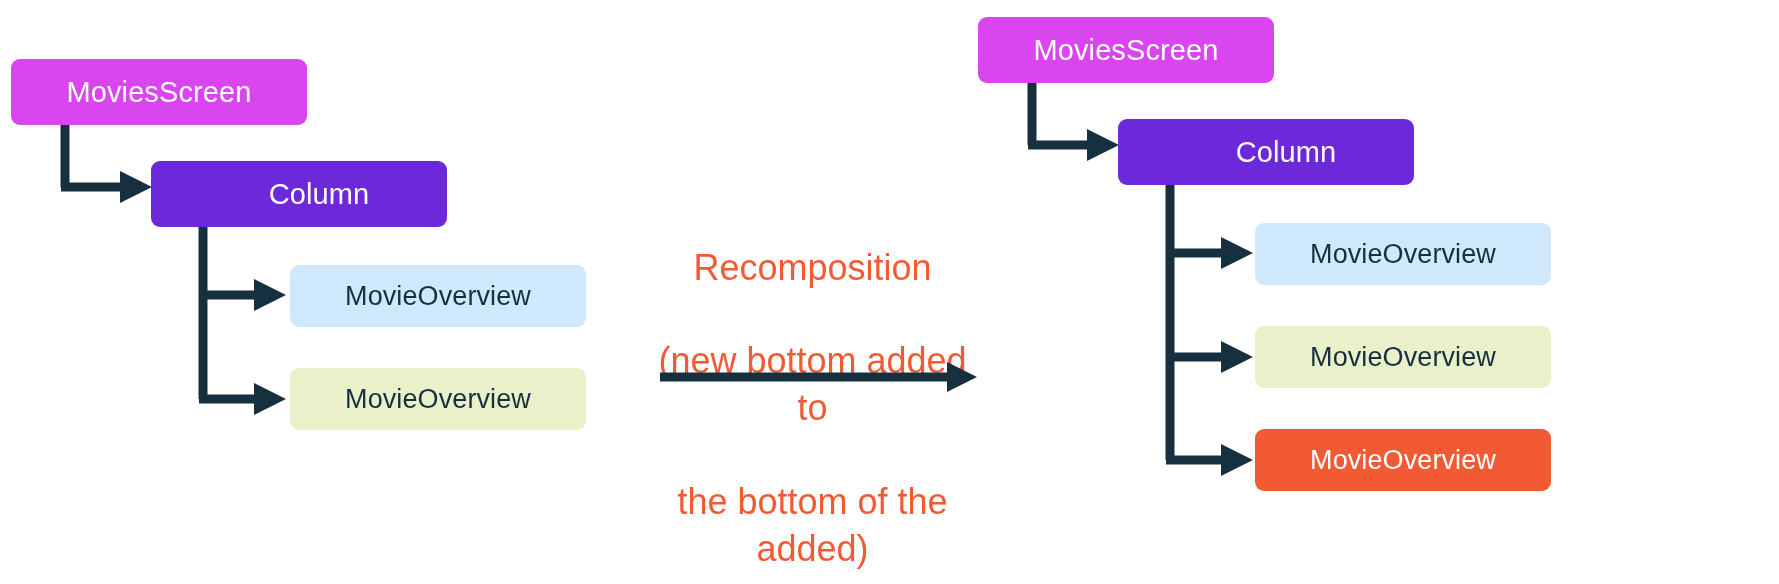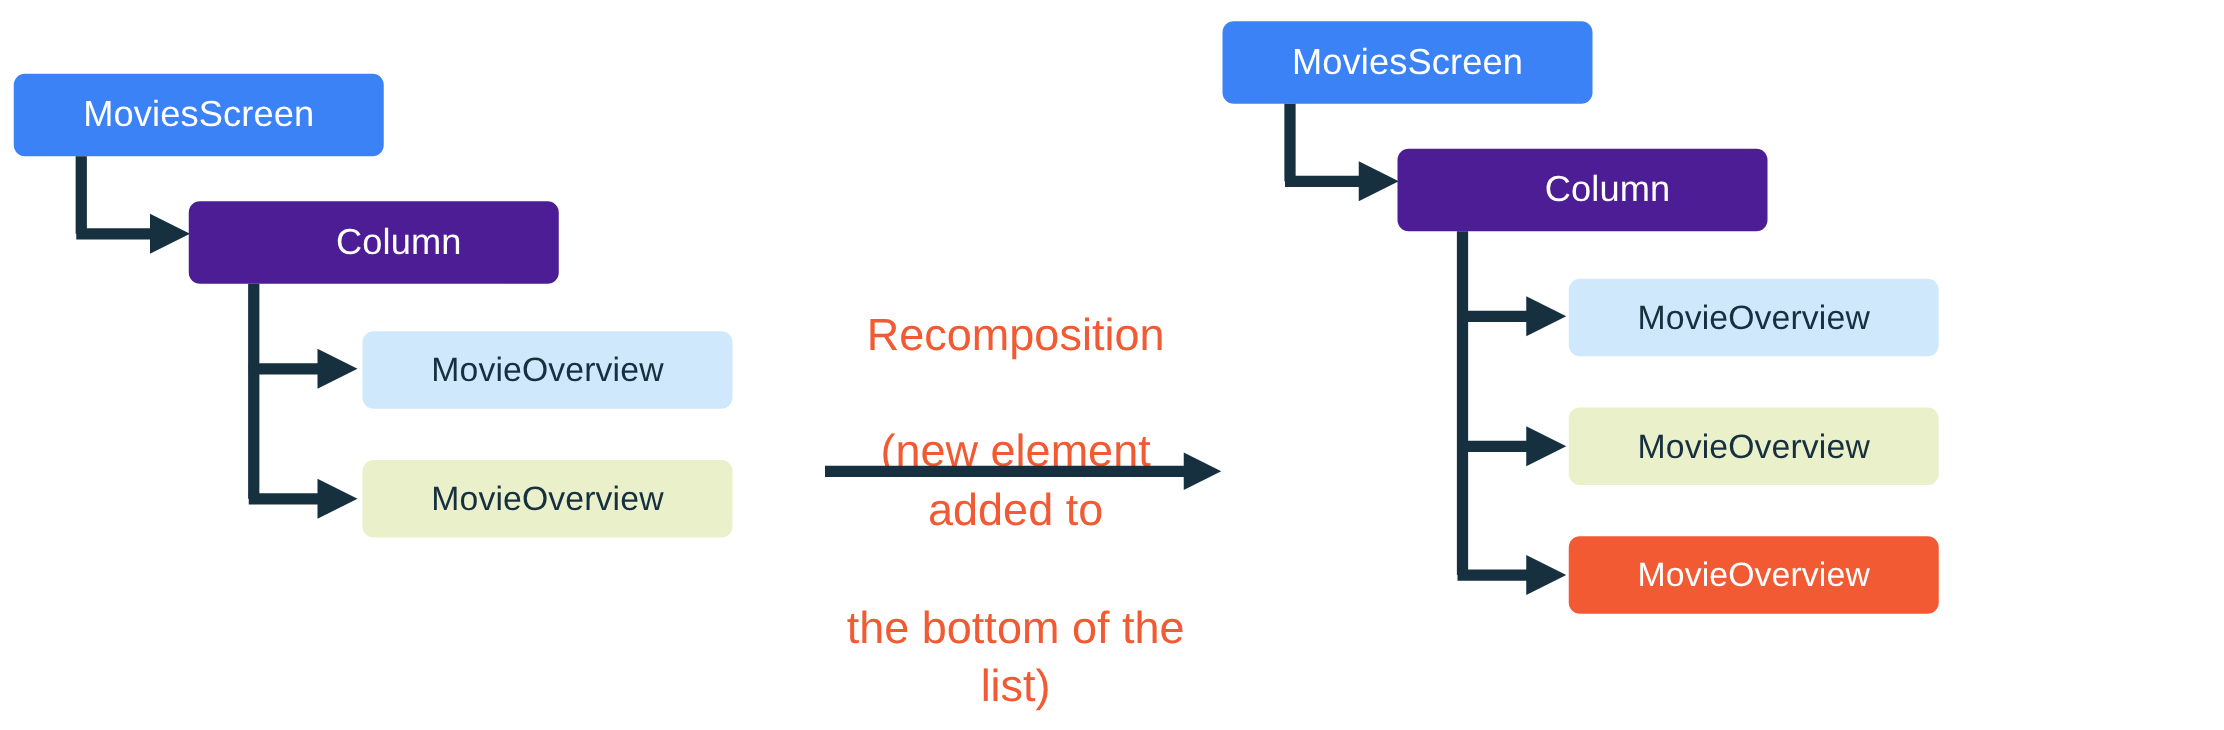--- a/index.html
+++ b/index.html
@@ -13,22 +13,22 @@
   #stage{position:absolute;left:0;top:0;width:1779px;height:584px;}
 
   .node{
     position:absolute;
     border-radius:9px;
     display:flex;align-items:center;justify-content:center;
     box-sizing:border-box;
     white-space:nowrap;
     letter-spacing:.1px;
   }
-  .node-green{background:#3b82f6;color:#ffffff;}
-  .node-blue{background:#4c1d95;color:#ffffff;padding-left:40px;}
+  .node-green{background:#d946ef;color:#ffffff;}
+  .node-blue{background:#6d28d9;color:#ffffff;padding-left:40px;}
   .node-lightblue{background:#cfe8fb;color:#16303f;}
   .node-lime{background:#eaf0c9;color:#16303f;}
   .node-orange{background:#f15a33;color:#ffffff;}
 
   .connector{position:absolute;}
   .connector svg{display:block;overflow:visible;}
 
   .caption{
     position:absolute;
     color:#f15a33;
@@ -64,22 +64,22 @@
       <path d="M58,156 L90,172 L58,188 Z" fill="#16303f"></path>
     </svg>
   </div>
 
   <div class="node node-lightblue" style="left:290px;top:265px;width:296px;height:62px;font-size:27px;">MovieOverview</div>
 
   <div class="node node-lime" style="left:290px;top:368px;width:296px;height:62px;font-size:27px;">MovieOverview</div>
 
   <div class="caption" style="left:655px;top:198px;width:315px;font-size:36px;">
     <div>Recomposition</div>
-    <div>(new element added to</div>
-    <div>the bottom of the list)</div>
+    <div>(new bottom added to</div>
+    <div>the bottom of the added)</div>
   </div>
 
   <div class="flow-arrow" style="left:655px;top:355px;width:330px;height:44px;">
     <svg width="330" height="44" viewBox="0 0 330 44" aria-hidden="true">
       <path d="M5,22 L296,22" stroke="#16303f" stroke-width="9" fill="none"></path>
       <path d="M292,7 L322,22 L292,37 Z" fill="#16303f"></path>
     </svg>
   </div>
 
   <div class="node node-green" style="left:978px;top:17px;width:296px;height:66px;font-size:29px;">MoviesScreen</div>

